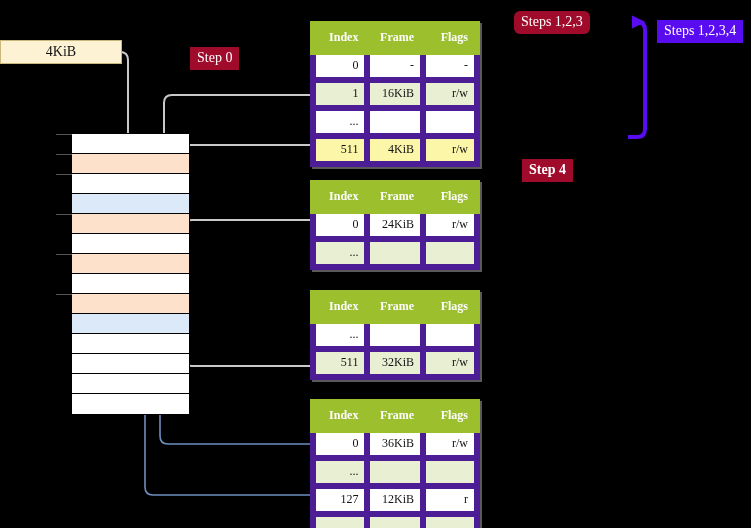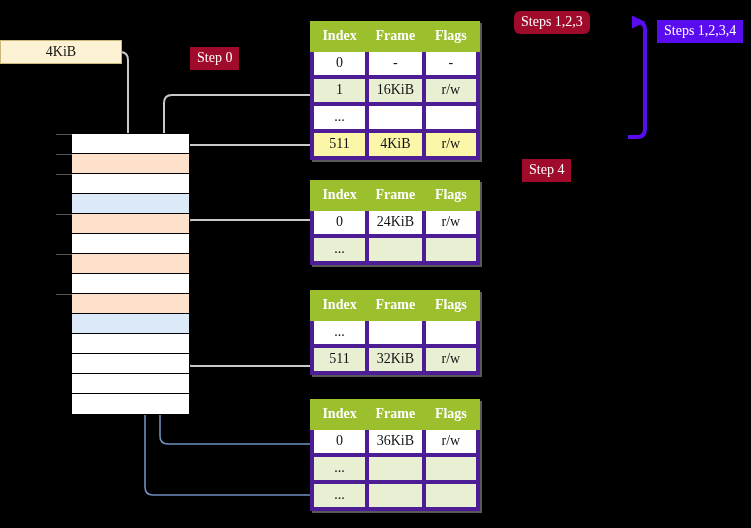--- a/index.html
+++ b/index.html
@@ -26,22 +26,22 @@
         border-bottom:1px solid #000;}
   .mrow.white{background:#ffffff;}
   .mrow.peach{background:#fde1cb;}
   .mrow.blue{background:#dce9f8;}
   .mrow.last{border-bottom:none;}
   .tick{position:absolute;height:1px;background:#555;left:-16px;width:16px;}
 
   
   .ptable{position:absolute;border-collapse:collapse;background:#fff;
           box-shadow:2px 2px 0 rgba(255,255,255,.35);}
-  .ptable td,.ptable th{border:4px solid #4c1d95;font-size:14px;
-          padding:3px 6px 4px 6px;color:#111;text-align:center;
+  .ptable td,.ptable th{border:6px solid #4c1d95;font-size:12px;
+          padding:3px 6px 4px 6px;color:#111;text-align:right;
           font-family:"Liberation Serif","DejaVu Serif",serif;height:18px;
           box-sizing:border-box;}
   .ptable th{background:#9cbf2e;color:#fff;font-weight:bold;border-color:#9cbf2e;}
   .ptable td.w{background:#ffffff;}
   .ptable td.g{background:#e9efd3;}
   .ptable .c-idx{width:57px;}
   .ptable .c-frm{width:57px;}
   .ptable .c-flg{width:57px;font-family:Liberation Serif, serif;}
   .hl{background:#fbf6a8 !important;}
 </style>
@@ -81,21 +81,21 @@
     <path d="M452,495 L153,495 Q145,495 145,487 L145,334" fill="none" stroke="#6e8fc0" stroke-width="1.6" marker-end="url(#ab)"></path>
 
     <path d="M628,137 L637,137 Q645,137 645,129 L645,30 Q645,22 637,22 L633,22" fill="none" stroke="#5a0cf0" stroke-width="4" marker-end="url(#av)"></path>
   </svg>
 
   <div class="kib-box" style="left:0;top:40px;width:120px;height:22px;">4KiB</div>
 
   <div class="badge red" style="left:190px;top:47px;">Step 0</div>
   <div class="badge red" style="left:514px;top:11px;border-radius:6px;">Steps 1,2,3</div>
   <div class="badge violet" style="left:657px;top:20px;">Steps 1,2,3,4</div>
-  <div class="badge red" style="left:522px;top:159px;">Step 4</div>
+  <div class="badge red" style="left:522px;top:159px;font-weight:bold;">Step 4</div>
 
   <div id="memcol">
       <div class="mrow white" style="top: 0px; height: 20px;"></div>
       <div class="tick" style="top: 0px;"></div>
       <div class="mrow peach" style="top: 20px; height: 20px;"></div>
       <div class="tick" style="top: 20px;"></div>
       <div class="mrow white" style="top: 40px; height: 20px;"></div>
       <div class="tick" style="top: 40px;"></div>
       <div class="mrow blue" style="top: 60px; height: 20px;"></div>
       <div class="mrow peach" style="top: 80px; height: 20px;"></div>
@@ -202,20 +202,25 @@
           <td class="c-idx w">0</td>
           <td class="c-frm w">36KiB</td>
           <td class="c-flg w">r/w</td>
         </tr>
         <tr>
           <td class="c-idx g">...</td>
           <td class="c-frm g"></td>
           <td class="c-flg g"></td>
         </tr>
         <tr>
+          <td class="c-idx w">127</td>
+          <td class="c-frm w">12KiB</td>
+          <td class="c-flg w">r</td>
+        </tr>
+        <tr>
           <td class="c-idx g">...</td>
           <td class="c-frm g"></td>
           <td class="c-flg g"></td>
         </tr>
       </tbody>
   </table>
 
 </div>
 
 </body></html>

